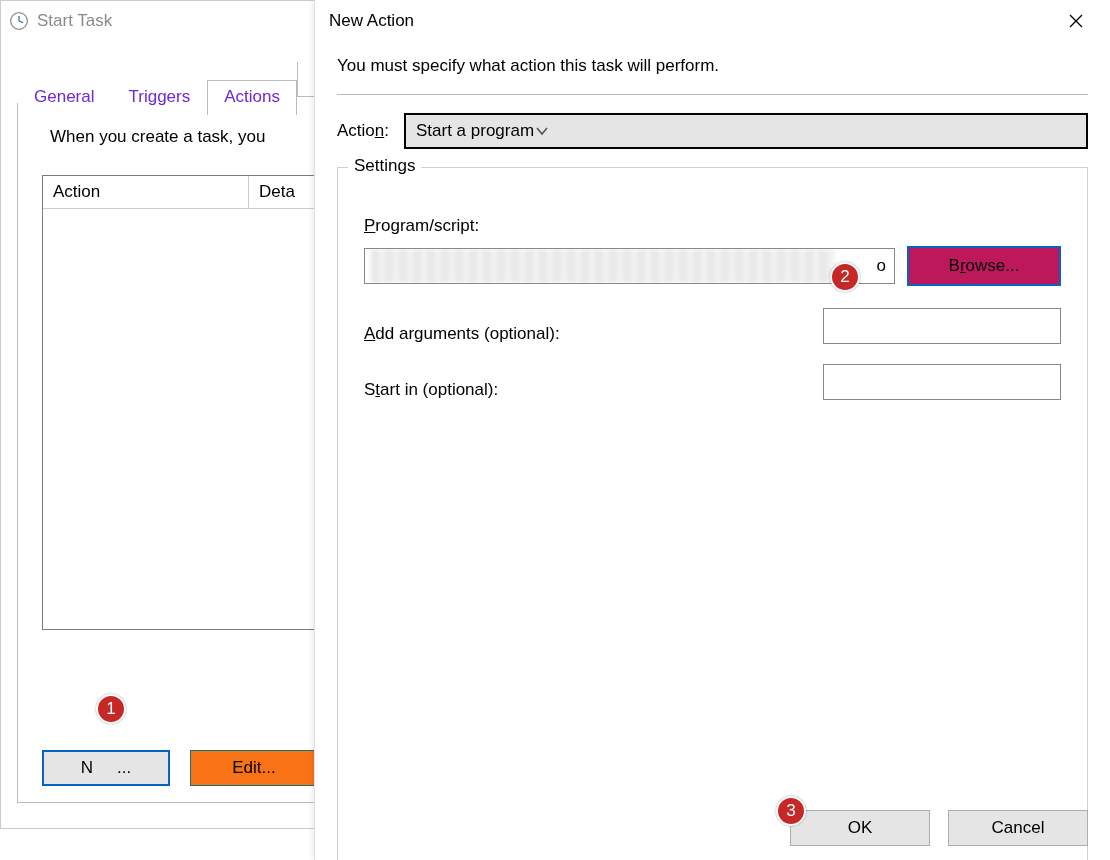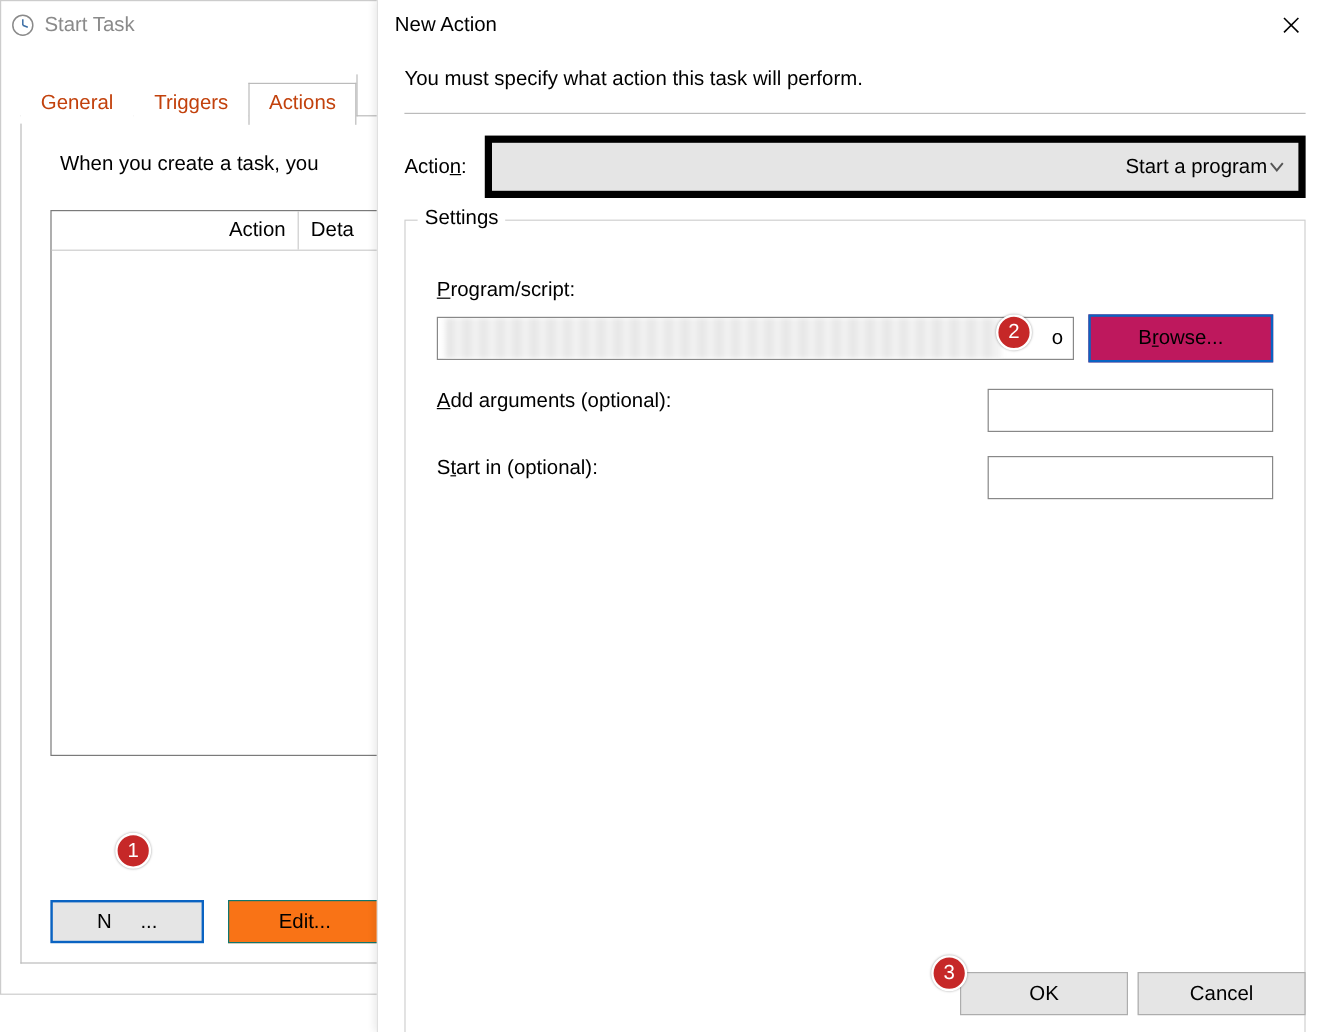--- a/index.html
+++ b/index.html
@@ -27,23 +27,23 @@
     .tabbar {
       display: flex;
       border-bottom: 1px solid #bbb;
       margin-bottom: 6px;
     }
     .tab {
       padding: 6px 16px 8px 16px;
       border: 1px solid transparent;
       border-bottom: none;
       background: #fff;
-      color: #c2410c;
+      color: #6d28d9;
       position: relative;
-      top: 8px;
+      top: 19px;
       cursor: default;
     }
     .tab.inactive { background: #fff; }
     .tab.active {
       border-color: #bbb;
       background: #fff;
     }
     .tab-trunc {
       padding: 6px 0 8px 6px;
       color: #000;
@@ -64,21 +64,21 @@
       background: #fff;
     }
     .action-list .cols {
       display: flex;
       border-bottom: 1px solid #ccc;
     }
     .action-list .col {
       padding: 6px 10px;
       border-right: 1px solid #ccc;
     }
-    .action-list .col.action { width: 206px; text-align: right; }
+    .action-list .col.action { width: 206px; }
     .action-list .col.details { flex: 1; border-right: none; }
 
     .btnrow {
       position: absolute;
       bottom: 16px; left: 24px;
       display: flex;
       gap: 20px;
     }
     .btn {
       width: 128px; height: 36px;
@@ -124,26 +124,26 @@
       margin-bottom: 18px;
     }
     .row-action {
       display: flex; align-items: center;
       gap: 7px;
       margin-bottom: 18px;
     }
     .row-action label { min-width: 60px; }
     .selectbox {
       flex: 1;
-      height: 52px;
+      height: 36px;
       background: #e5e5e5;
-      border: 6px solid #000000;
+      border: 2px solid #000000;
       display: flex;
       align-items: center;
-      justify-content: flex-end;
+      justify-content: flex-start;
       padding: 0 10px;
     }
     .chevron { width: 16px; height: 16px; }
 
     .groupbox {
       border: 1px solid #d0d0d0;
       position: relative;
       padding: 48px 26px 26px 26px;
       height: 752px;
     }
@@ -177,30 +177,30 @@
       background: #fff; padding-left: 4px;
     }
     .browse-btn {
       width: 154px; height: 40px;
       border: 2px solid #0a63c2;
       background: #be185d;
       display: flex; align-items: center; justify-content: center;
     }
 
     .kv-row {
-      display: flex; align-items: flex-start; justify-content: space-between;
+      display: flex; align-items: flex-end; justify-content: space-between;
       margin-bottom: 20px;
     }
     .kv-row .kv-input { width: 238px; height: 36px; border: 1px solid #888; background: #fff; }
 
     .dlg-buttons {
       position: absolute;
       right: 22px;
       bottom: 14px;
-      display: flex; gap: 8px;
+      display: flex; gap: 18px;
     }
     .dlg-buttons .btn { width: 140px; height: 36px; background: #e5e5e5; border: 1px solid #adadad; }
 
     
     .anno {
       position: absolute;
       width: 30px; height: 30px;
       border-radius: 50%;
       background: #c62828;
       border: 2px solid #fff;

